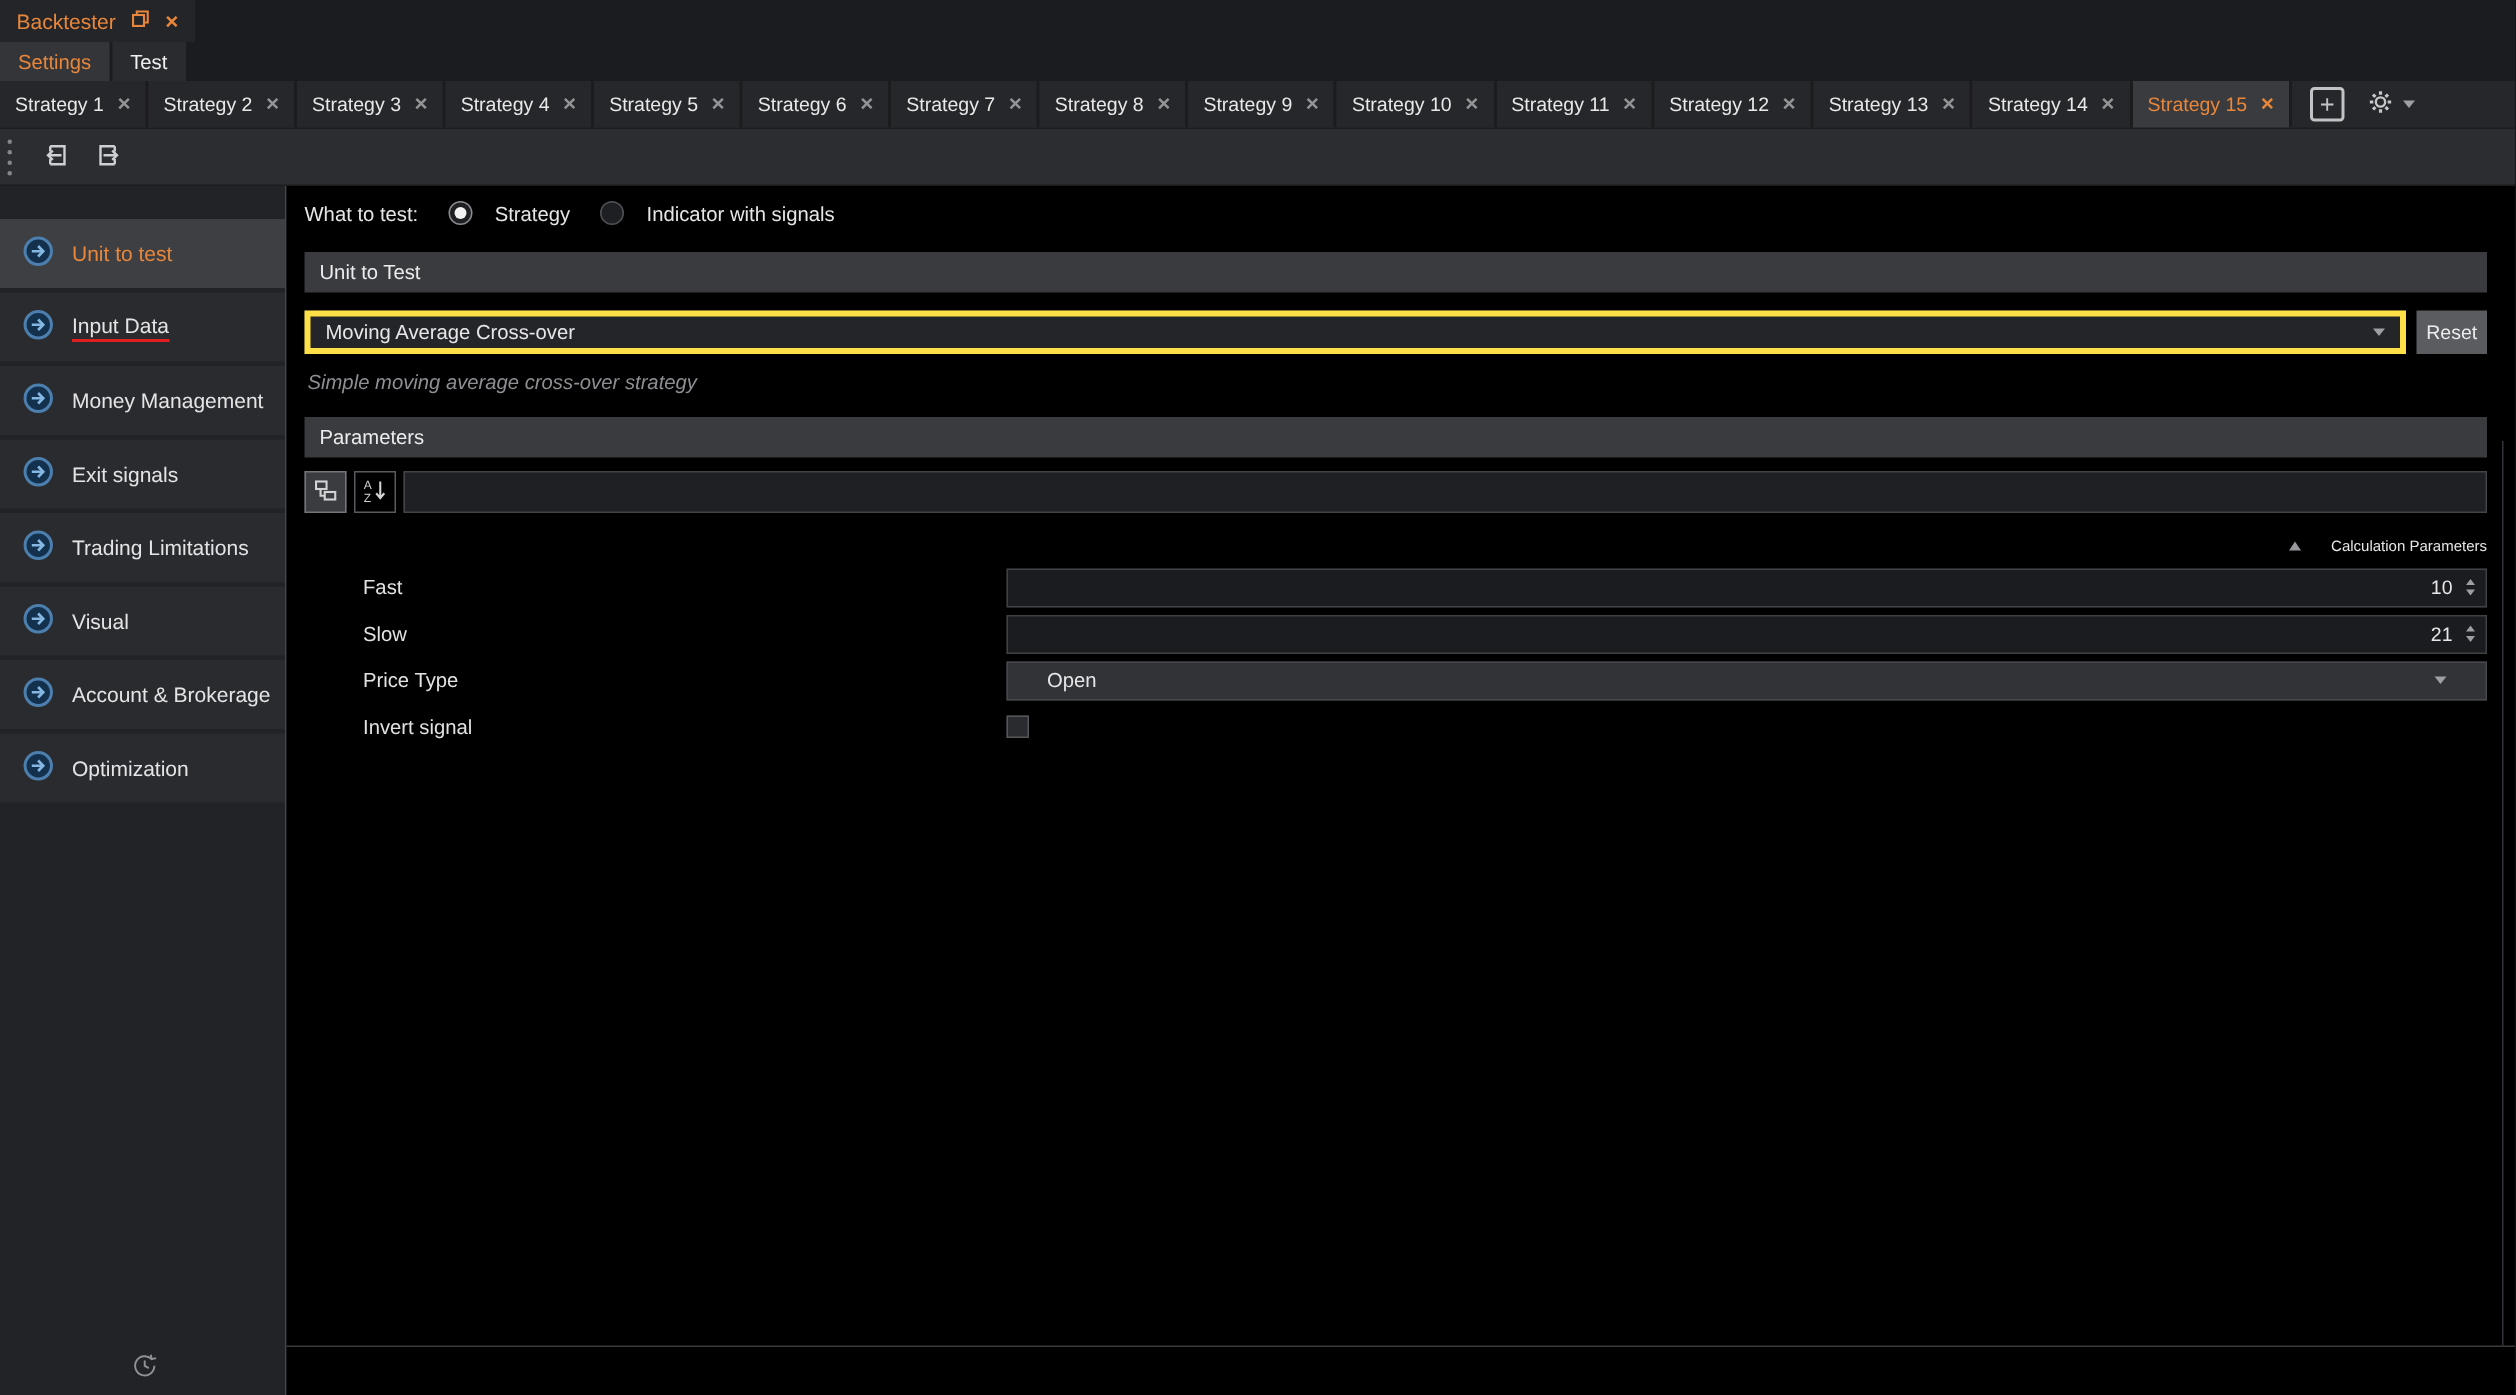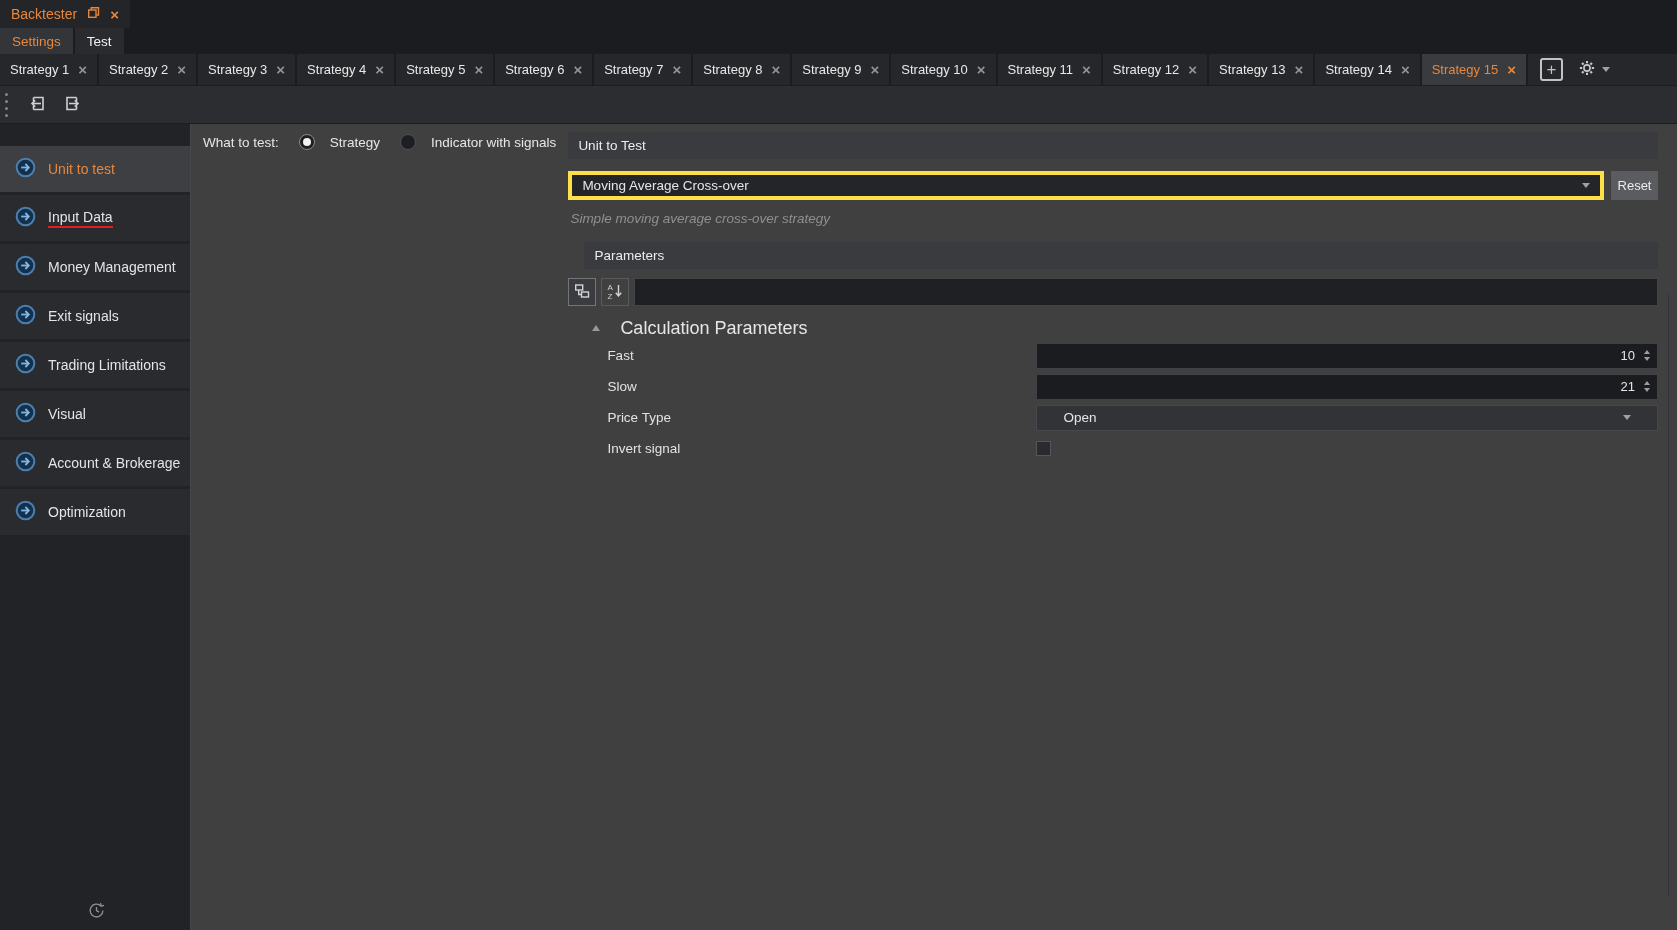--- a/index.html
+++ b/index.html
@@ -40,43 +40,43 @@
   
   .body{ flex:1; display:flex; min-height:0;}
   .sidebar{ width:191px; flex:0 0 auto; background:#222327; border-right:1px solid #46474c;
             display:flex; flex-direction:column; gap:3px; padding-top:22px; position:relative;}
   .sitem{ height:46px; flex:0 0 auto; background:#2a2b2e; display:flex; align-items:center; gap:11px;
           padding-left:14px; font-size:14px; color:#e4e4e6;}
   .sitem.active{ background:#3e3f42; color:#e8873b;}
   .slabel.err{ border-bottom:2px solid #e02020; padding-bottom:1px;}
   .hist{ position:absolute; left:86px; bottom:6px; }
   
-  .main{ flex:1; min-width:0; background:#404040; display:flex; flex-direction:row; position:relative;}
+  .main{ flex:1; min-width:0; background:#000000; display:flex; flex-direction:column; position:relative;}
   .what-row{ height:36px; flex:0 0 auto; display:flex; align-items:center; padding-left:12px; gap:12px; font-size:13.5px;}
   .radio-opt{ display:flex; align-items:center; gap:15px; margin-left:8px;}
   .radio{ width:16px; height:16px; border-radius:50%; background:#1e1f22; border:1px solid #8a8b8e;
           display:flex; align-items:center; justify-content:center;}
   .radio.unsel{ border-color:#505155;}
   .radio.sel::after{ content:""; width:8px; height:8px; border-radius:50%; background:#f2f2f2;}
   .content{ flex:1; display:flex; flex-direction:column; padding:0 19px 0 12px; min-height:0;}
   .sechead{ height:27px; flex:0 0 auto; background:#3a3b3e; display:flex; align-items:center;
             padding-left:10px; font-size:13.5px; color:#ececee;}
   .unit-row{ margin-top:12px; height:29px; flex:0 0 auto; display:flex; gap:7px;}
   .combo{ flex:1; background:#242529; border:4px solid #fde047; display:flex; align-items:center;
           padding:0 10px; font-size:13.5px; gap:8px;}
   .grow{ flex:1;}
   .reset{ width:47px; background:#5a5c60; color:#ececee; display:flex; align-items:center; justify-content:center; font-size:13px;}
   .desc{ margin-top:11px; font-style:italic; color:#8e8f93; font-size:13.5px; padding-left:2px;}
-  .mt16{ margin-top:16px;margin-left:16px;}
+  .mt16{ margin-top:16px;}
   .ptools{ margin-top:9px; height:28px; flex:0 0 auto; display:flex; gap:5px;}
   .pbtn{ width:28px; height:28px; border:1px solid #595a5e; display:flex; align-items:center; justify-content:center; background:transparent;}
   .pbtn.active{ background:#3b3c40; border-color:#74757a;}
   .searchbox{ flex:1; height:28px; background:#1f2023; border:1px solid #434448; color:#e6e6e8;
               font-family:"Liberation Sans",sans-serif; font-size:13px; padding:0 8px; outline:none;}
-  .group-row{ margin-top:10px; height:24px; flex:0 0 auto; display:flex; align-items:center; gap:20px; padding-left:24px; font-size:18px; color:#e6e6e8;}
+  .group-row{ margin-top:10px; height:24px; flex:0 0 auto; display:flex; align-items:center; gap:20px; padding-left:24px; font-size:10px; color:#e6e6e8;justify-content:flex-end;}
   .prow{ height:31px; flex:0 0 auto; display:flex; align-items:center;}
   .plabel{ width:468px; flex:0 0 auto; padding-left:39px; font-size:13.5px; color:#e2e2e4;}
   .pvalue{ flex:1; display:flex; align-items:center;}
   .numinput{ flex:1; height:26px; background:#1b1c1f; border:1px solid #404145; display:flex;
              align-items:center; justify-content:flex-end; padding-right:5px; gap:7px; font-size:13px;}
   .spin{ display:flex; flex-direction:column; gap:3px; align-items:center; padding:0 2px;}
   .pcombo{ flex:1; height:26px; background:#323337; border:1px solid #47484c; display:flex;
            align-items:center; padding:0 26px; font-size:13.5px; gap:8px;}
   .checkbox{ width:15px; height:15px; background:#2a2b2e; border:1px solid #55565a;}
   .spacer{ flex:1;}

